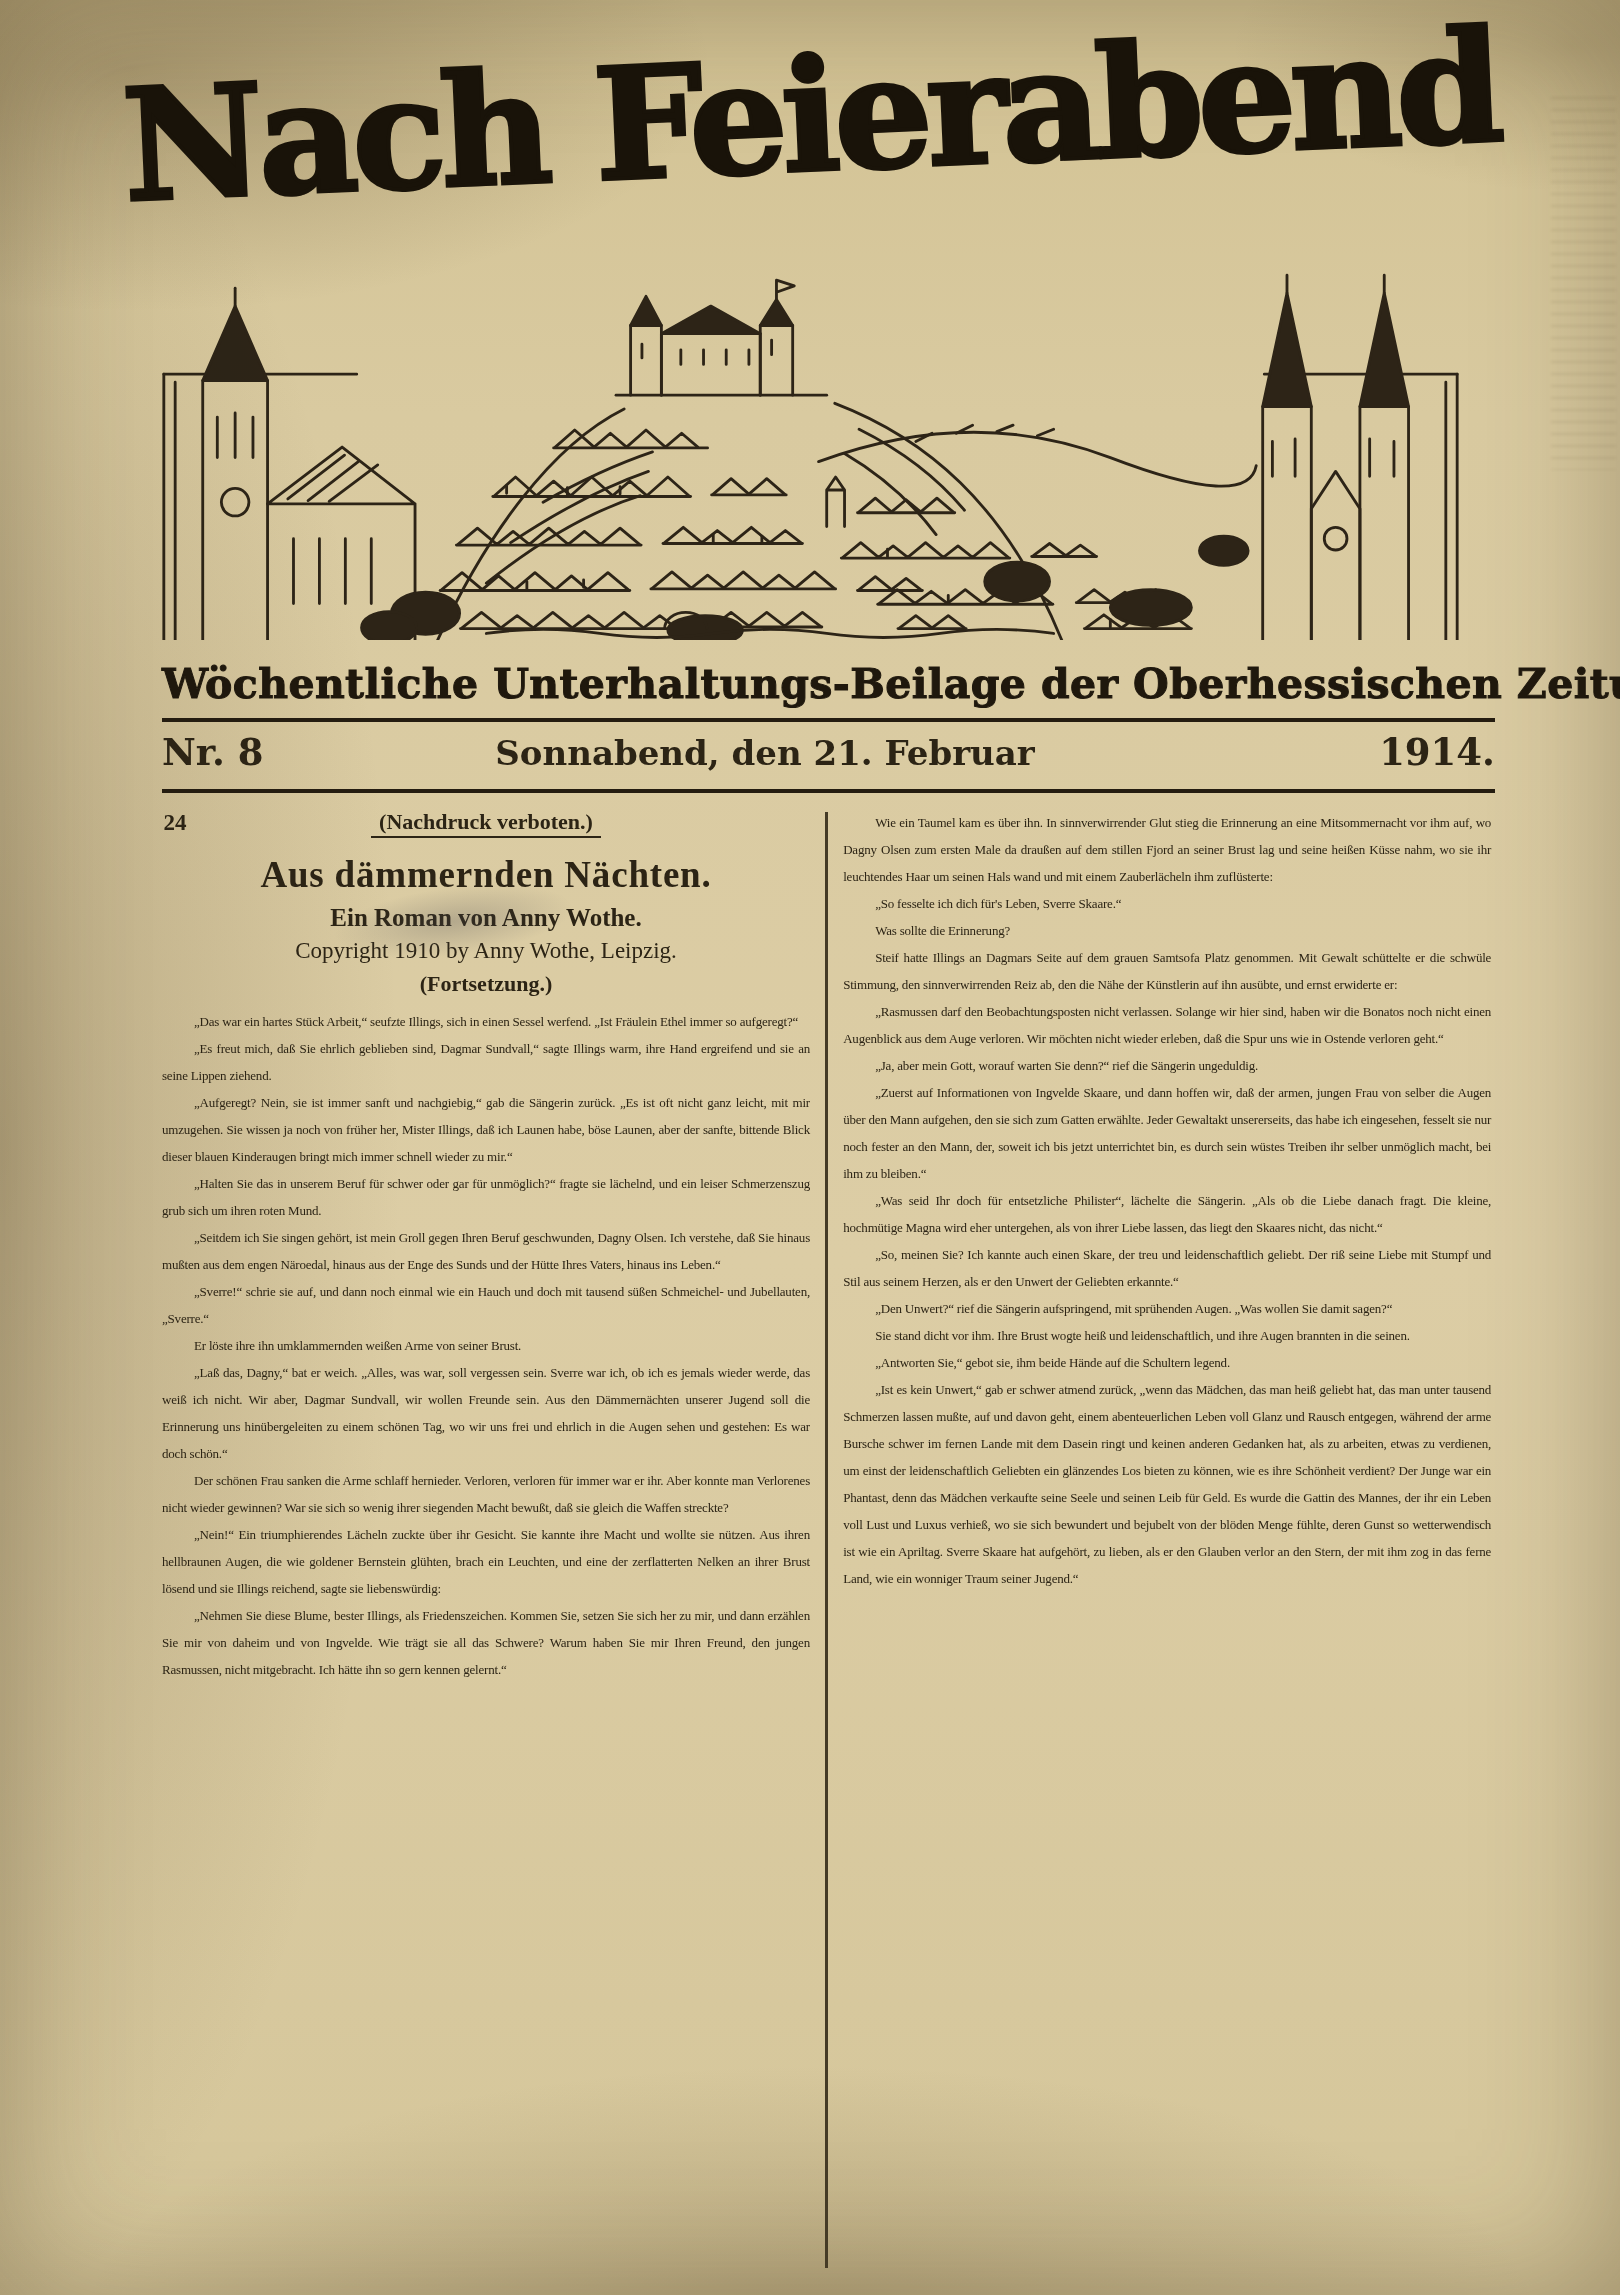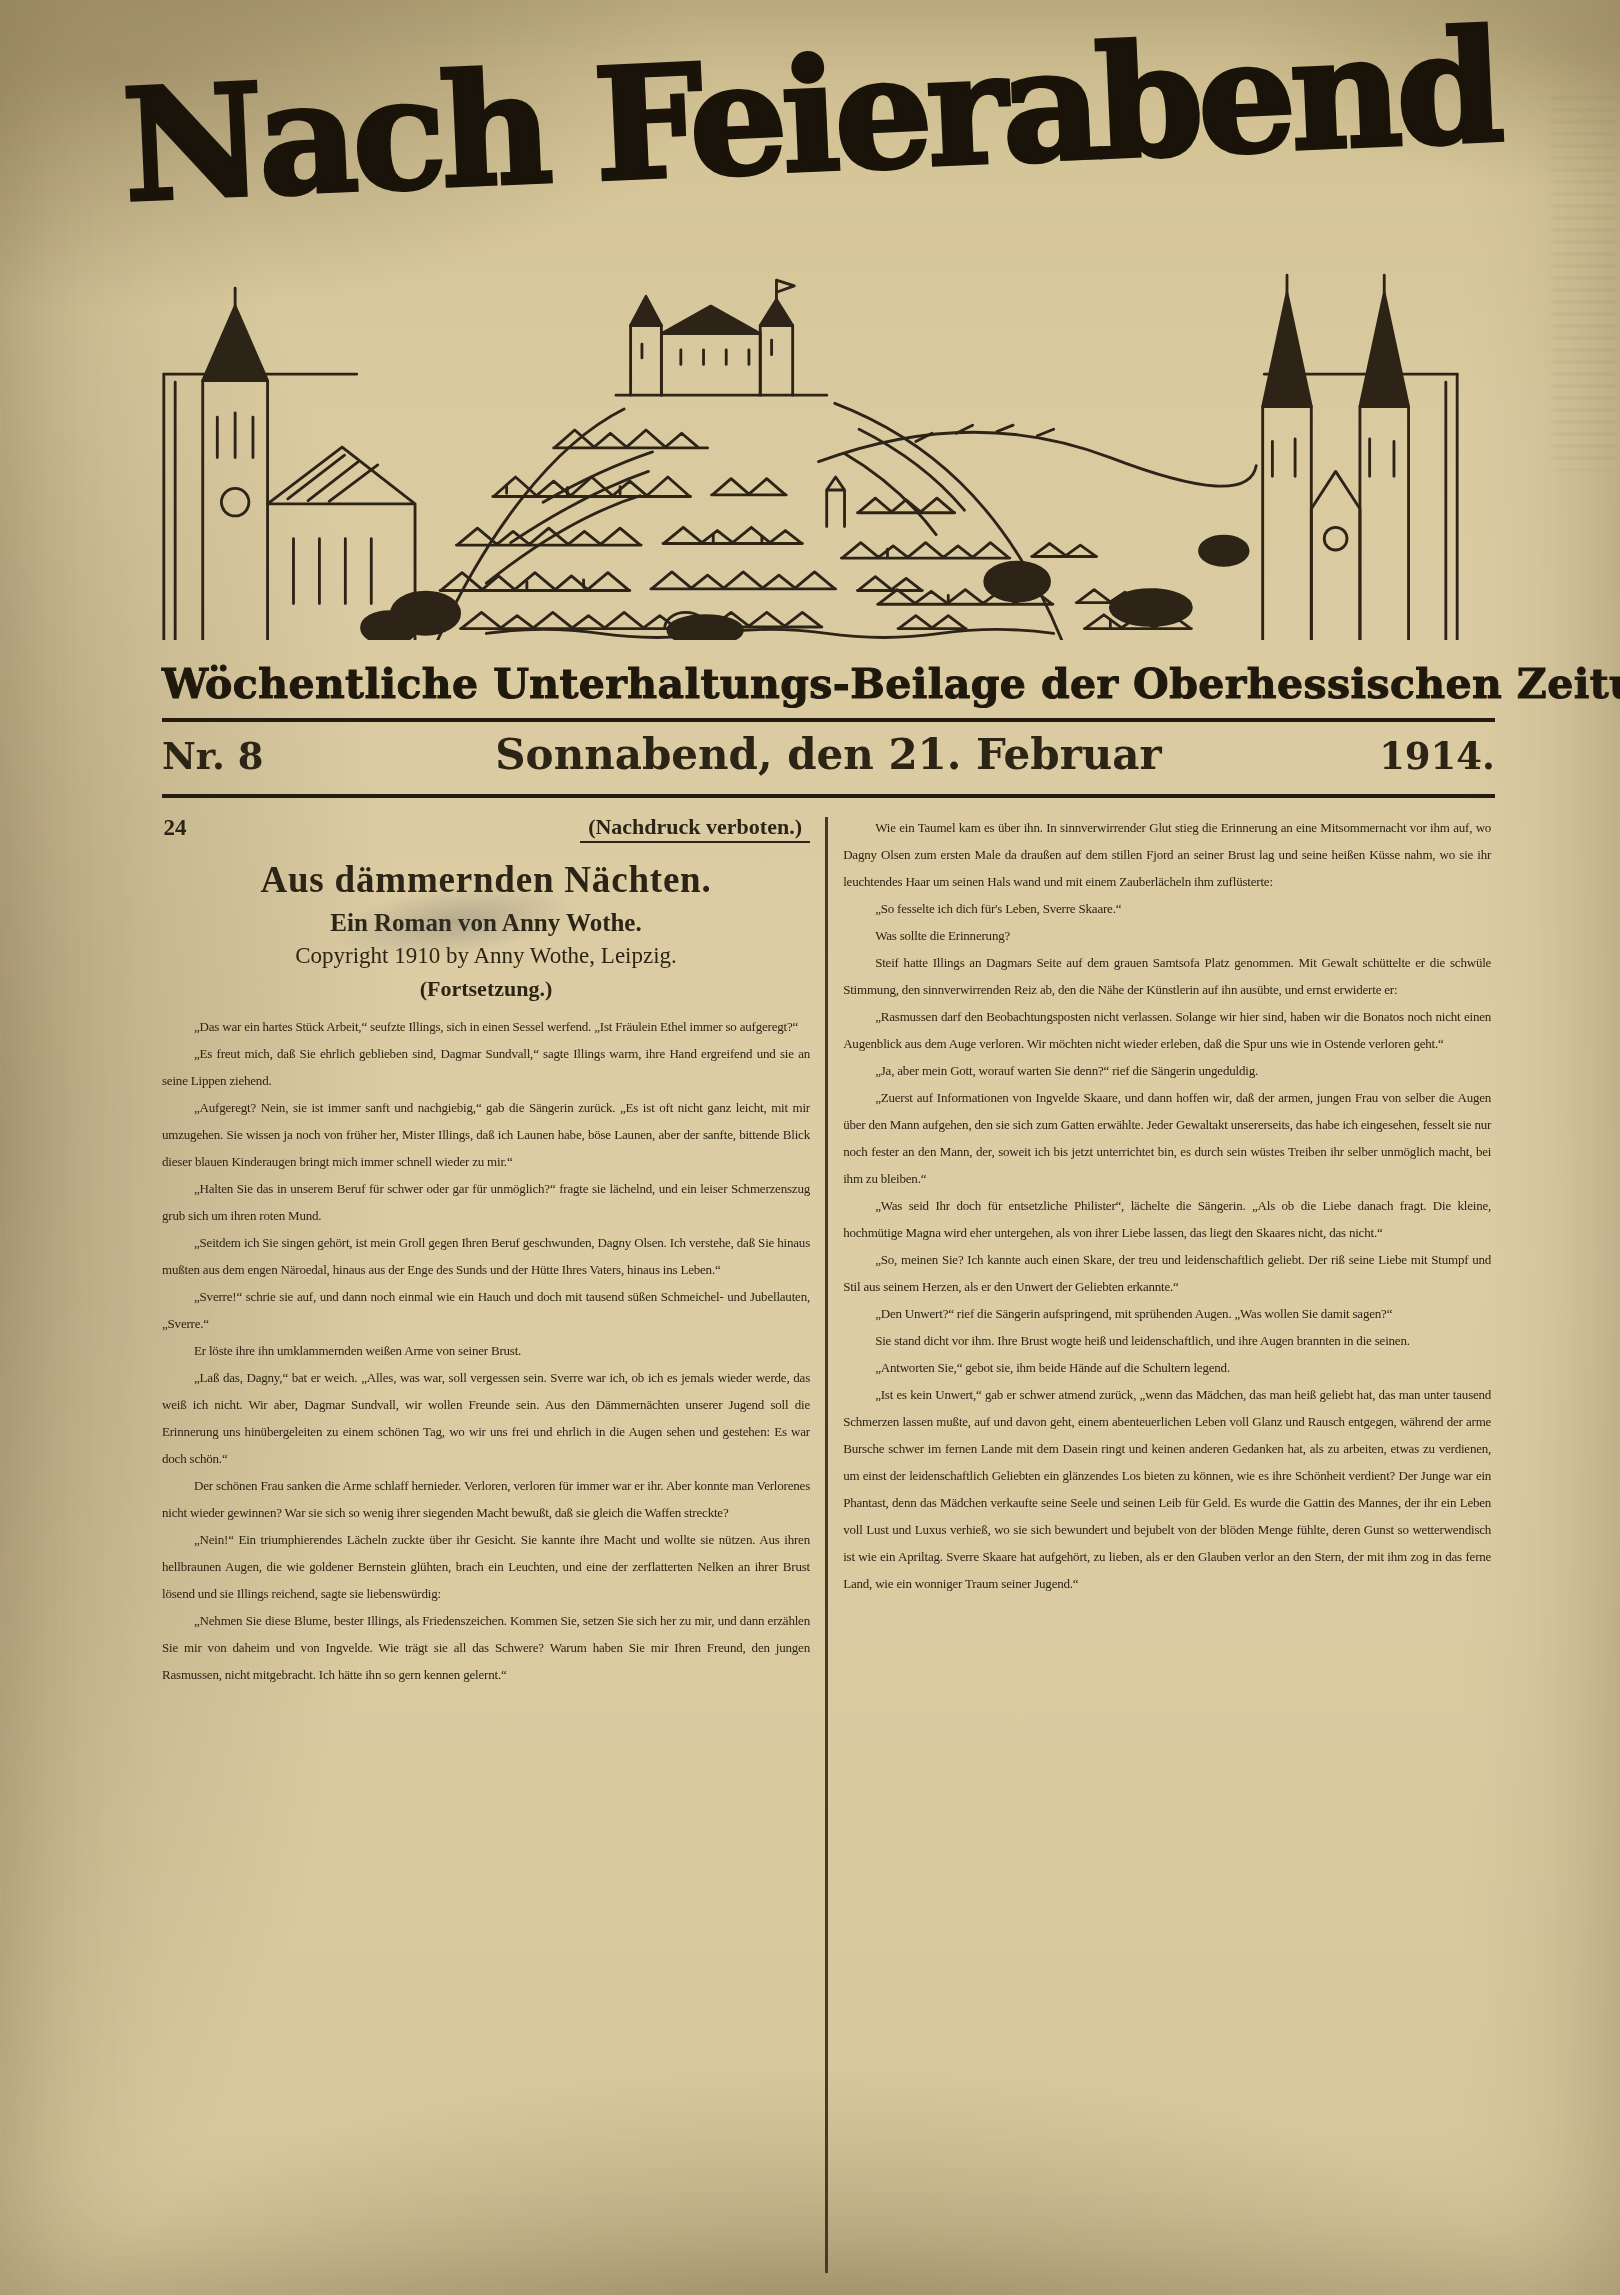--- a/index.html
+++ b/index.html
@@ -36,31 +36,31 @@
   .subtitle{
     text-align:center;font-size:41px;font-weight:bold;letter-spacing:0.4px;
     color:#1f180d;-webkit-text-stroke:1px #1f180d;
     margin:0 126px 9.7px 162px;white-space:nowrap;
   }
   .rule{height:4px;background:#241c10;margin:0 126px 0 162px;}
   .issue-row{
     display:flex;align-items:baseline;margin:0 126px 0 162px;padding:8px 0 15px;
   }
   .issue-no{flex:1;font-size:37px;font-weight:bold;}
-  .issue-date{flex:2;text-align:center;font-size:42px;font-weight:bold;}
+  .issue-date{flex:2;font-size:34px;font-weight:bold;}
   .issue-year{flex:1;text-align:right;font-size:37px;font-weight:bold;}
   
   .body-columns{
     display:flex;margin:16px 126px 0 162px;height:1483px;overflow:hidden;font-family:Liberation Serif, serif;
   }
   .col{width:648px;}
   .col-divider{width:2.4px;background:#453b26;margin:3.2px 15.4px 24px;}
   .col-head{position:relative;text-align:center;}
   .pagenum{position:absolute;left:1.6px;top:1.6px;font-size:23px;font-weight:bold;}
-  .notice{font-size:22px;text-align:right;}
+  .notice{font-size:22px;}
   .notice span{border-bottom:2.4px solid #2c2415;padding:0 8px 2.4px;font-weight:bold;}
   .article-title{font-size:37px;font-weight:bold;margin:18px 0 8px;letter-spacing:0.8px;}
   .byline{font-size:25px;font-weight:bold;margin:0 0 6.5px;}
   .copyright{font-size:23px;margin:0 0 6.5px;}
   .continuation{font-size:22px;font-weight:bold;margin:0 0 11.3px;}
   .para{
     margin:0;text-indent:32px;text-align:justify;
     font-size:13px;line-height:27px;letter-spacing:-0.2px;
     color:#2c2415;
     -webkit-hyphens:auto;hyphens:auto;

